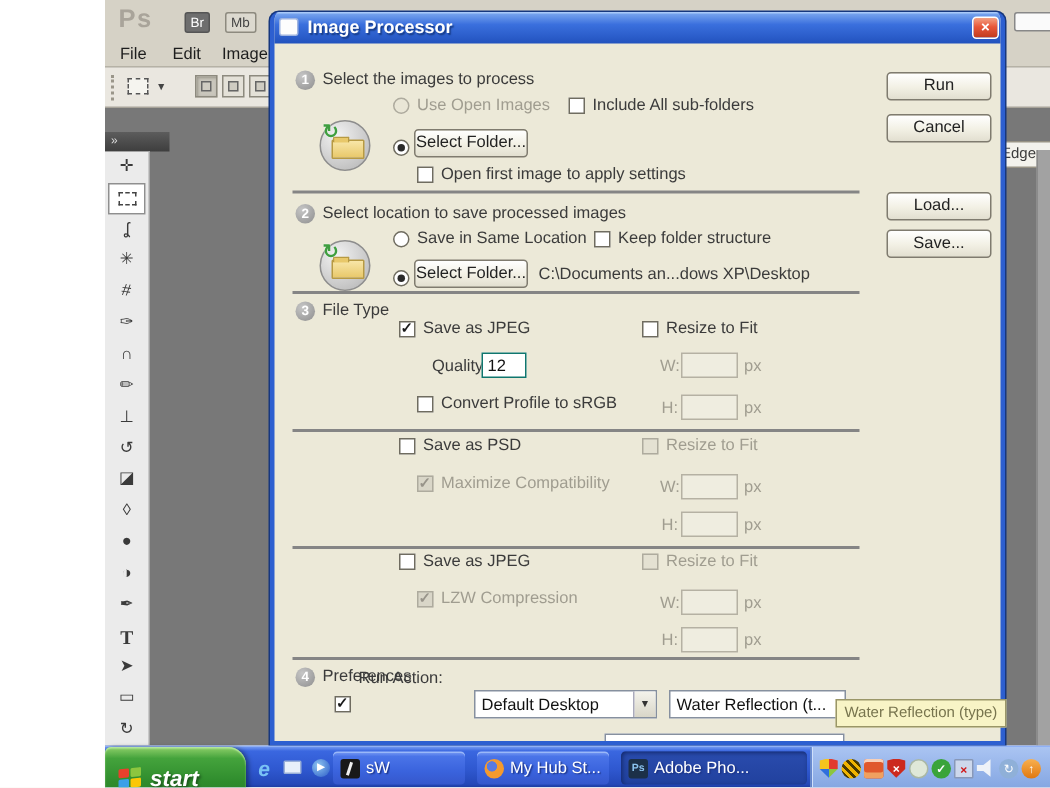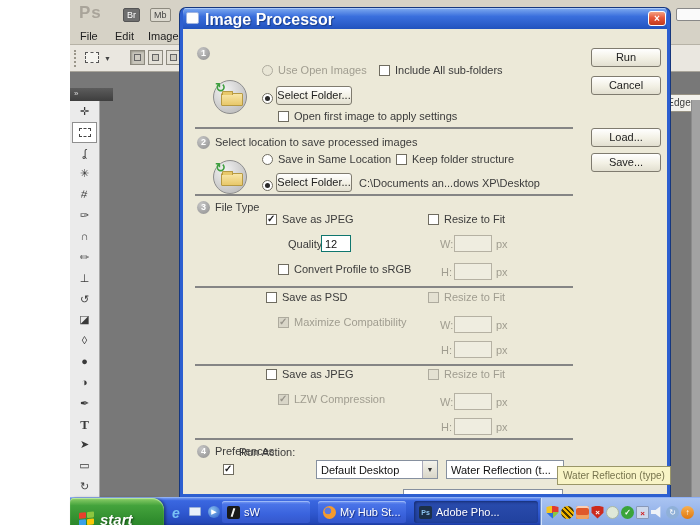--- a/index.html
+++ b/index.html
@@ -32,21 +32,21 @@
   .tool { flex:1; display:flex; align-items:center; justify-content:center; }
   .tg { font-size:11px; color:#3a3a3a; line-height:1; }
   .tg.serif { font-family:"Liberation Serif", serif; font-weight:bold; font-size:13px; }
   .tool.sel { background:#ffffff; box-shadow:inset 0 0 0 1px #8f8f8f; margin:0 2px; }
   .mq { width:12px; height:9px; border:1px dashed #444; display:block; }
 
   
   #dlg { position:absolute; left:180px; top:8px; width:490px; height:489px; background:#ece9d8; border:3px solid #2d5fd0; border-top:none; border-radius:6px 6px 0 0; box-shadow:0 0 0 1px #16377e; overflow:hidden; z-index:10; font-size:11px; color:#3b3b3b; }
   .titlebar { position:absolute; left:-3px; top:0; width:490px; height:21px; border-radius:5px 5px 0 0; background:linear-gradient(180deg,#7fabf0 0%,#3a6fdd 40%,#2a5cc9 80%,#2152bd 100%); box-shadow:inset 0 1px 0 #a8c8f8; }
   .title-icon { position:absolute; left:6px; top:4px; width:13px; height:12px; background:#fdfdfd; border:1px solid #9fb4e0; border-radius:2px; }
-  .title-text { position:absolute; left:25px; top:3px; color:#fff; font-weight:bold; font-size:16px; text-shadow:1px 1px 1px #163a85; }
+  .title-text { position:absolute; left:25px; top:3px; color:#fff; font-weight:bold; font-size:12px; text-shadow:1px 1px 1px #163a85; }
   .close-btn { position:absolute; right:4px; top:3px; width:18px; height:15px; background:linear-gradient(180deg,#f3a183,#e8573a 45%,#c03a1e); border:1px solid #fff; border-radius:3px; color:#fff; font-size:10px; font-weight:bold; text-align:center; line-height:13px; }
 
   .xpbtn { position:absolute; width:70px; height:19px; background:linear-gradient(180deg,#ffffff,#f2f0e4 55%,#e2dfd0); border:1px solid #7f7b6f; border-radius:3px; font-size:11px; color:#222; text-align:center; line-height:17px; }
   .numc { position:absolute; width:13px; height:13px; border-radius:50%; background:radial-gradient(circle at 35% 30%,#c6c6c6,#8e8e8e); color:#fff; font-size:9px; font-weight:bold; text-align:center; line-height:13px; }
   .lbl { position:absolute; line-height:13px; white-space:nowrap; }
   .dis { color:#a09d90; }
   .sep { position:absolute; left:12px; width:378px; height:2px; background:#858585; }
 
   .cb { position:absolute; width:11px; height:11px; border:1px solid #6f6c60; background:#fff; }
   .cb.ck::after { content:"✓"; position:absolute; left:0px; top:-2px; font-size:10px; font-weight:bold; color:#1a1a1a; }
@@ -207,20 +207,21 @@
       <span class="title-text">Image Processor</span>
       <span class="close-btn">×</span>
     </div>
 
     <span class="xpbtn" style="left:408px;top:40px">Run</span>
     <span class="xpbtn" style="left:408px;top:68px">Cancel</span>
     <span class="xpbtn" style="left:408px;top:120px">Load...</span>
     <span class="xpbtn" style="left:408px;top:145px">Save...</span>
 
     <span class="numc" style="left:14px;top:39px">1</span>
+    <span class="lbl" style="left:32px;top:39px">Select the images to process</span>
     <span class="rd drd" style="left:79px;top:57px"></span>
     <span class="lbl dis" style="left:95px;top:56px">Use Open Images</span>
     <span class="cb" style="left:196px;top:57px"></span>
     <span class="lbl" style="left:212px;top:56px">Include All sub-folders</span>
     <span class="proc-icon" style="left:30px;top:72px">
       <span class="pi-disc"></span>
         <span class="pi-folder"></span>
         <span class="pi-arrow">↻</span>
     </span>
     <span class="rd on" style="left:79px;top:85px"></span>

